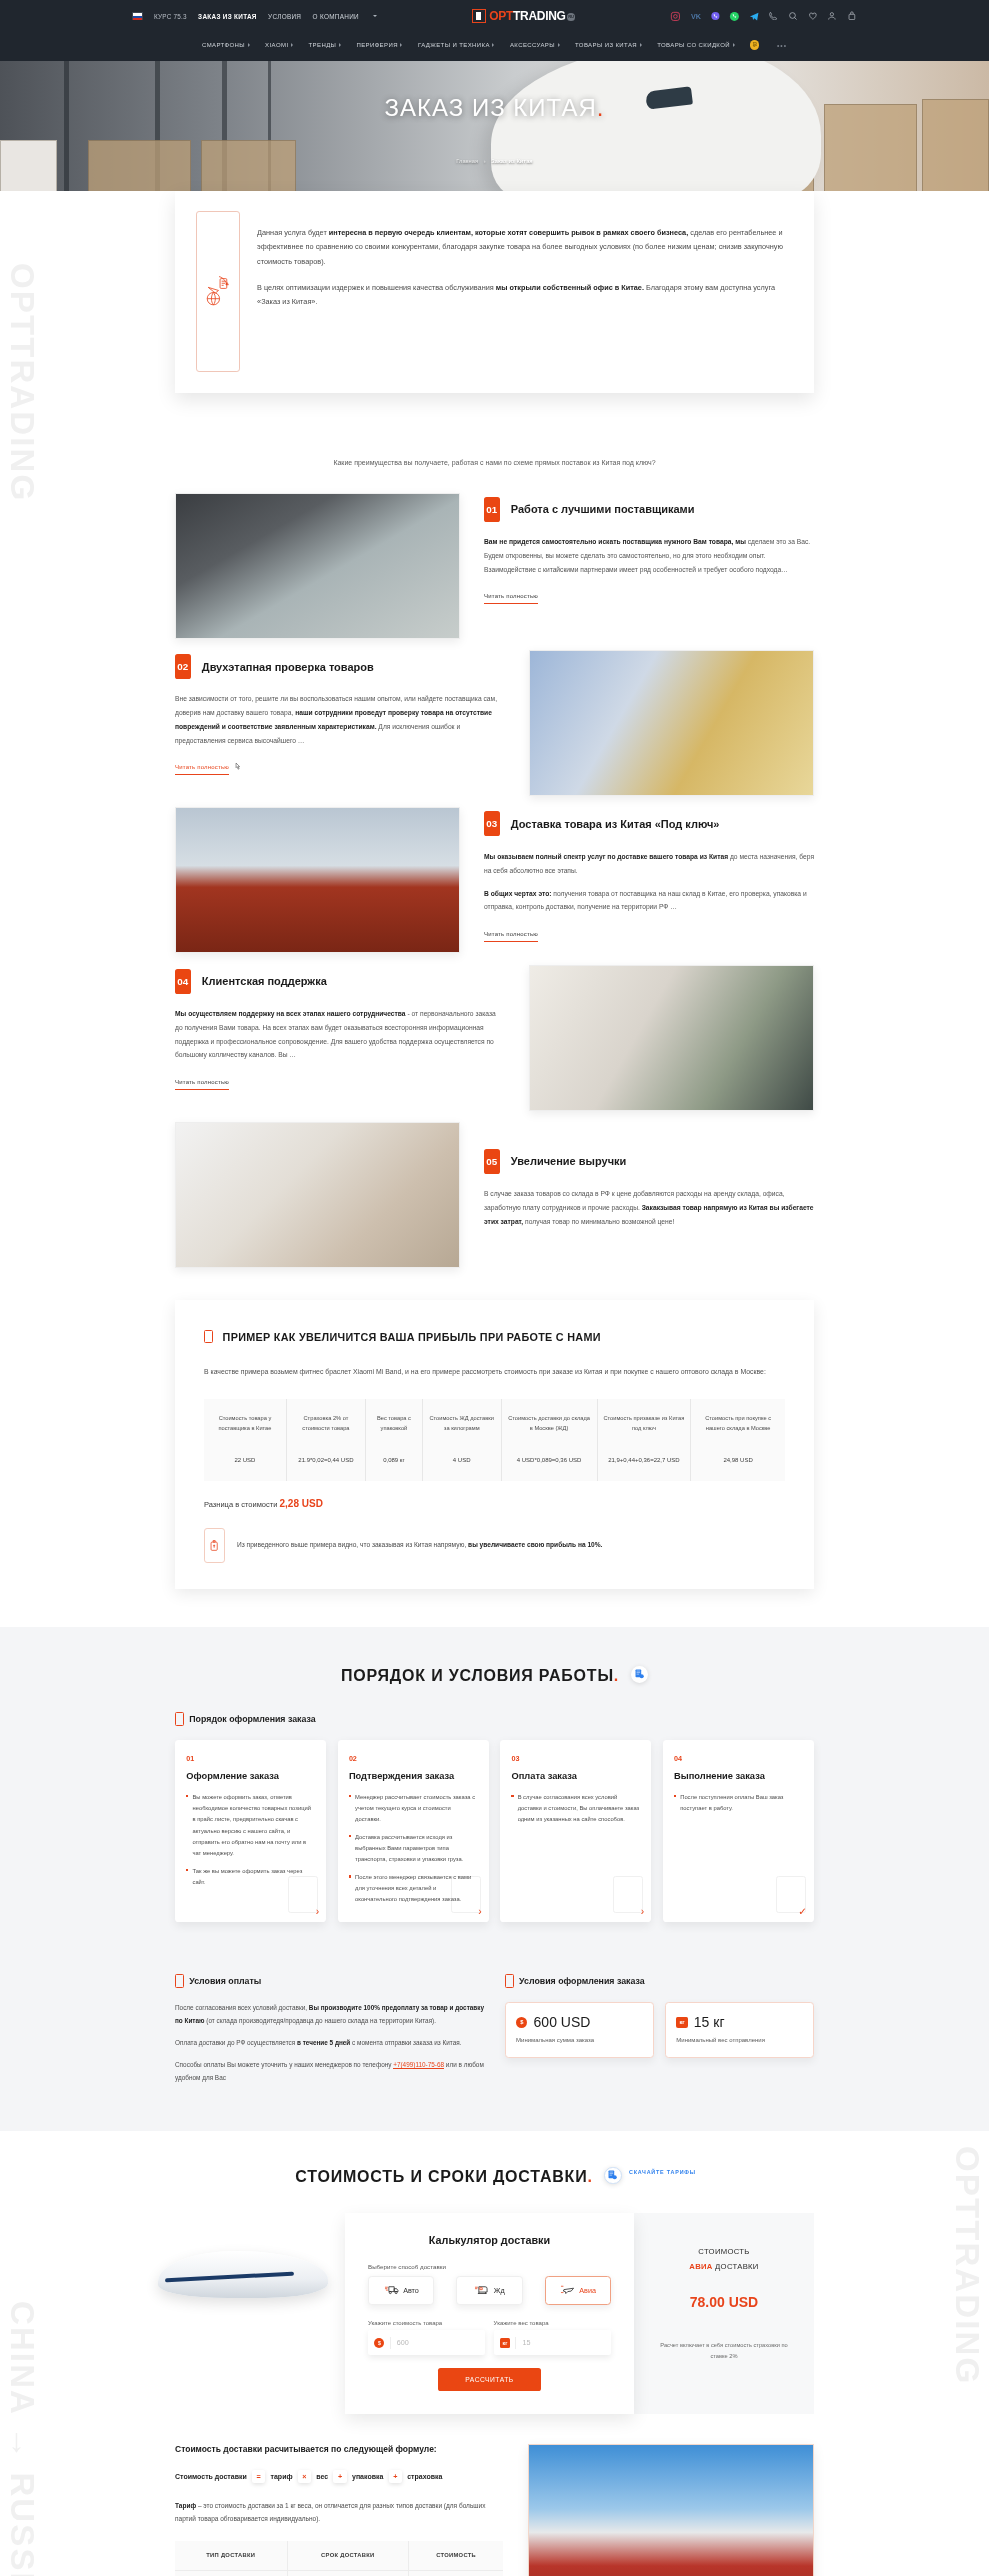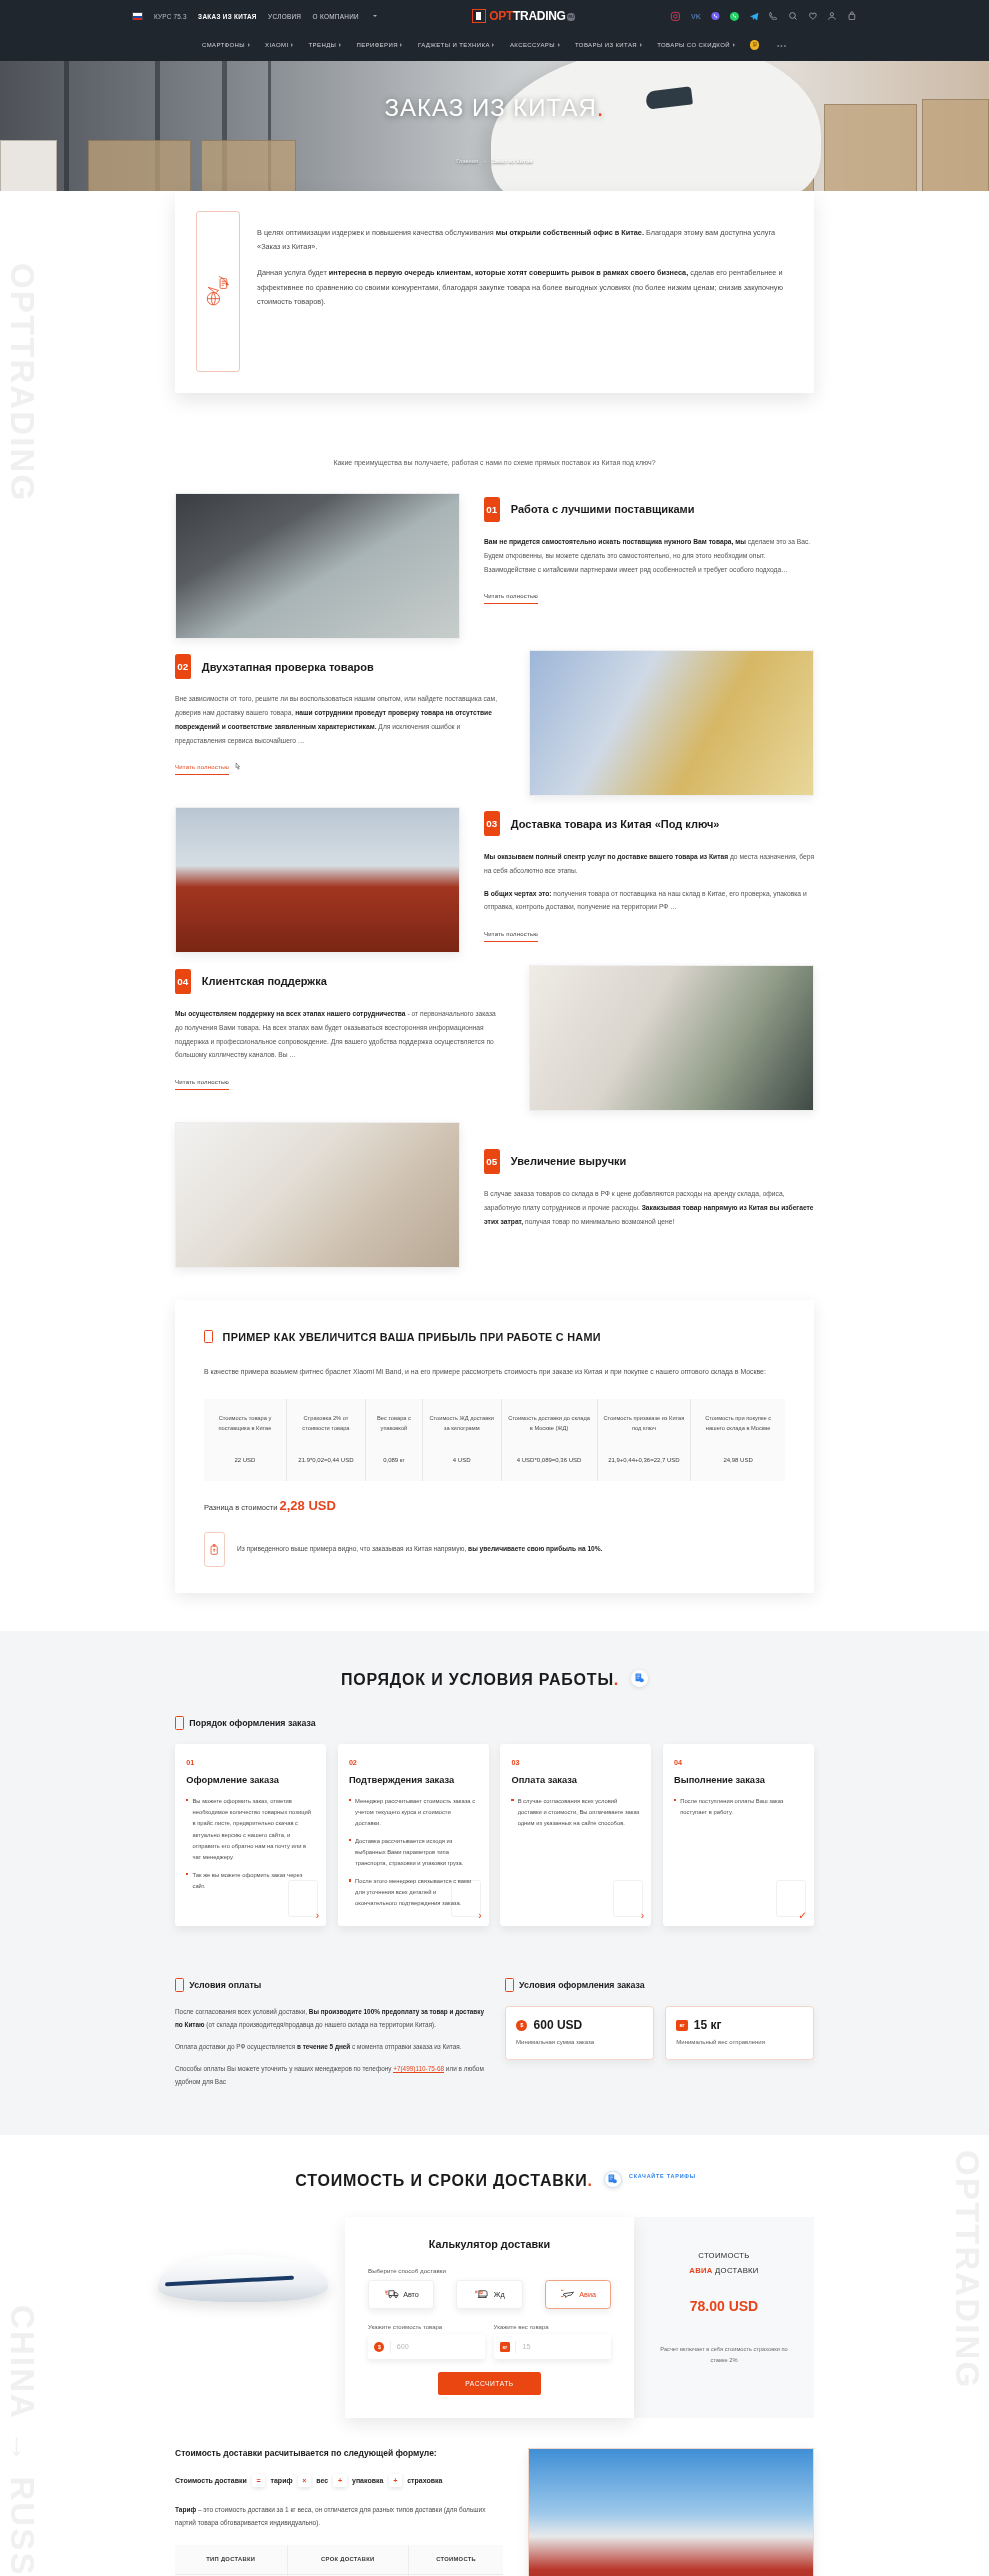--- a/index.html
+++ b/index.html
@@ -94,21 +94,21 @@
   .panel-head{display:flex;align-items:flex-end;gap:9.3px;margin-bottom:21.6px}
   .sq{width:9.3px;height:13.4px;border:1px solid #e8441b;border-radius:1.5px;flex:0 0 9.3px}
   .panel-title{font-size:10.8px;font-weight:bold;letter-spacing:0.3px;color:#1a1a1a;text-transform:uppercase}
   .panel-p{font-size:6.9px;line-height:2.0;color:#4f4f4f;margin-bottom:20.6px}
   table.calc{width:100%;border-collapse:collapse;background:#fafafa}
   table.calc td{border-left:0.5px solid #e7e7e7;padding:13.4px 5.2px;text-align:center;vertical-align:middle}
   table.calc tr td:first-child{border-left:none}
   table.calc .th{font-size:5.7px;line-height:1.85;color:#4a4a4a;height:40px}
   table.calc .tv{font-size:6px;color:#3c3c3c;padding:10.3px 4.1px 17.5px}
   .diff{margin-top:17.5px;font-size:7.5px;color:#3a3a3a}
-  .diff b{color:#e8441b;font-size:13px}
+  .diff b{color:#e8441b;font-size:10px}
   .note{display:flex;align-items:center;gap:12.4px;margin-top:18.5px}
   .note-badge{flex:0 0 20.6px;height:35px;border:0.5px solid #f3cdbf;border-radius:3.1px;display:flex;align-items:center;justify-content:center}
   .note p{font-size:6.6px;color:#4b4b4b;line-height:1.9}
   .note p b{color:#1d1d1d}
 
   
   .grey{background:#f4f5f7;padding:40px 0 37px;position:relative;margin-top:38px}
   .sub-head{display:flex;align-items:center;gap:5px;margin:27px 0 14.4px}
   .sub-head .t{font-size:8.8px;font-weight:bold;color:#1d1d1d}
   .steps{display:flex;gap:11.3px}
@@ -124,21 +124,21 @@
   .twocol{display:flex;gap:20.6px;margin-top:28px}
   .twocol>div{flex:1}
   .cond-p{font-size:6.4px;line-height:2.0;color:#4d4d4d;margin-bottom:9.3px}
   .cond-p b{color:#1c1c1c}
   .tel{color:#e8441b;border-bottom:0.5px solid #e8441b}
   .minis{display:flex;gap:11.3px;margin-top:13.4px}
   .mini{flex:1;background:#fff;border:0.5px solid #f6d5c9;border-radius:3.6px;padding:11.3px 10.3px 13.4px;box-shadow:0 3.1px 8.2px rgba(0,0,0,.06)}
   .mini-top{display:flex;align-items:center;gap:6.2px;margin-bottom:7.2px}
   .mini-ic{width:11.3px;height:11.3px;border-radius:50%;background:#ea4612;color:#fff;font-size:5.7px;font-weight:bold;display:flex;align-items:center;justify-content:center}
   .mini-ic.bag{border-radius:1.5px 1.5px 2.1px 2.1px}
-  .mini-v{font-size:12px;font-weight:bold;color:#1b1b1b}
+  .mini-v{font-size:14px;font-weight:normal;color:#1b1b1b}
   .mini-l{font-size:6px;color:#5b5b5b}
 
   
   .calc-zone{position:relative;padding:37px 0 20.6px;background:#fff}
   .calc-row{display:flex;align-items:stretch;margin-top:27px;gap:0}
   .calc-plane{flex:0 0 170px;position:relative}
   .plane-shape{position:absolute;left:-17.5px;top:38px;width:170px;height:47px;background:linear-gradient(180deg,#fff 0%,#eceff3 60%,#cfd6dd 100%);border-radius:50% 58% 40% 44%/70% 66% 34% 30%;box-shadow:0 5.2px 13.4px rgba(0,0,0,.12)}
   .plane-stripe{position:absolute;left:-10.3px;top:62px;width:129px;height:3.6px;background:#1b3a66;border-radius:2.1px;transform:rotate(-3deg)}
   .calc-card{flex:0 0 289px;background:#fff;box-shadow:0 6.2px 16.5px rgba(0,0,0,.09);padding:20.6px 23px 23px;text-align:center;z-index:2}
   .calc-title{font-size:10.8px;font-weight:bold;color:#1b1b1b;margin-bottom:16.5px}
@@ -280,22 +280,22 @@
       <svg width="29" height="36" viewBox="0 0 56 70" fill="none" stroke="#e8441b" stroke-width="1.6">
         <circle cx="20" cy="48" r="12"></circle>
           <path d="M8 48h24M20 36c5 6 5 18 0 24M20 36c-5 6-5 18 0 24"></path>
         <rect x="33" y="9" width="13" height="19" rx="2"></rect>
           <path d="M36 14h7M36 18h7M36 22h4"></path>
         <path d="M10 26l20 6-6 5-4-3z"></path>
           <path d="M31 5c8 2 14 9 15 17M44 20l3-3 2 4z"></path>
       </svg>
     </div>
     <div class="intro-text">
+      <p><span>Данная услуга будет </span><b>интересна в первую очередь клиентам, которые хотят совершить рывок в рамках своего бизнеса,</b><span> сделав его рентабельнее и эффективнее по сравнению со своими конкурентами, благодаря закупке товара на более выгодных условиях (по более низким ценам; снизив закупочную стоимость товаров).</span></p>
       <p><span>В целях оптимизации издержек и повышения качества обслуживания </span><b>мы открыли собственный офис в Китае.</b><span> Благодаря этому вам доступна услуга «Заказ из Китая».</span></p>
-      <p><span>Данная услуга будет </span><b>интересна в первую очередь клиентам, которые хотят совершить рывок в рамках своего бизнеса,</b><span> сделав его рентабельнее и эффективнее по сравнению со своими конкурентами, благодаря закупке товара на более выгодных условиях (по более низким ценам; снизив закупочную стоимость товаров).</span></p>
     </div>
   </div>
 </div>
 
 <div class="wrap" style="padding-top:37px">
   <div class="sect-sub">Какие преимущества вы получаете, работая с нами по схеме прямых поставок из Китая под ключ?</div>
 
   <div class="adv" style="margin-top:27px">
     <div class="adv-img im1"></div>
     <div class="adv-body">

